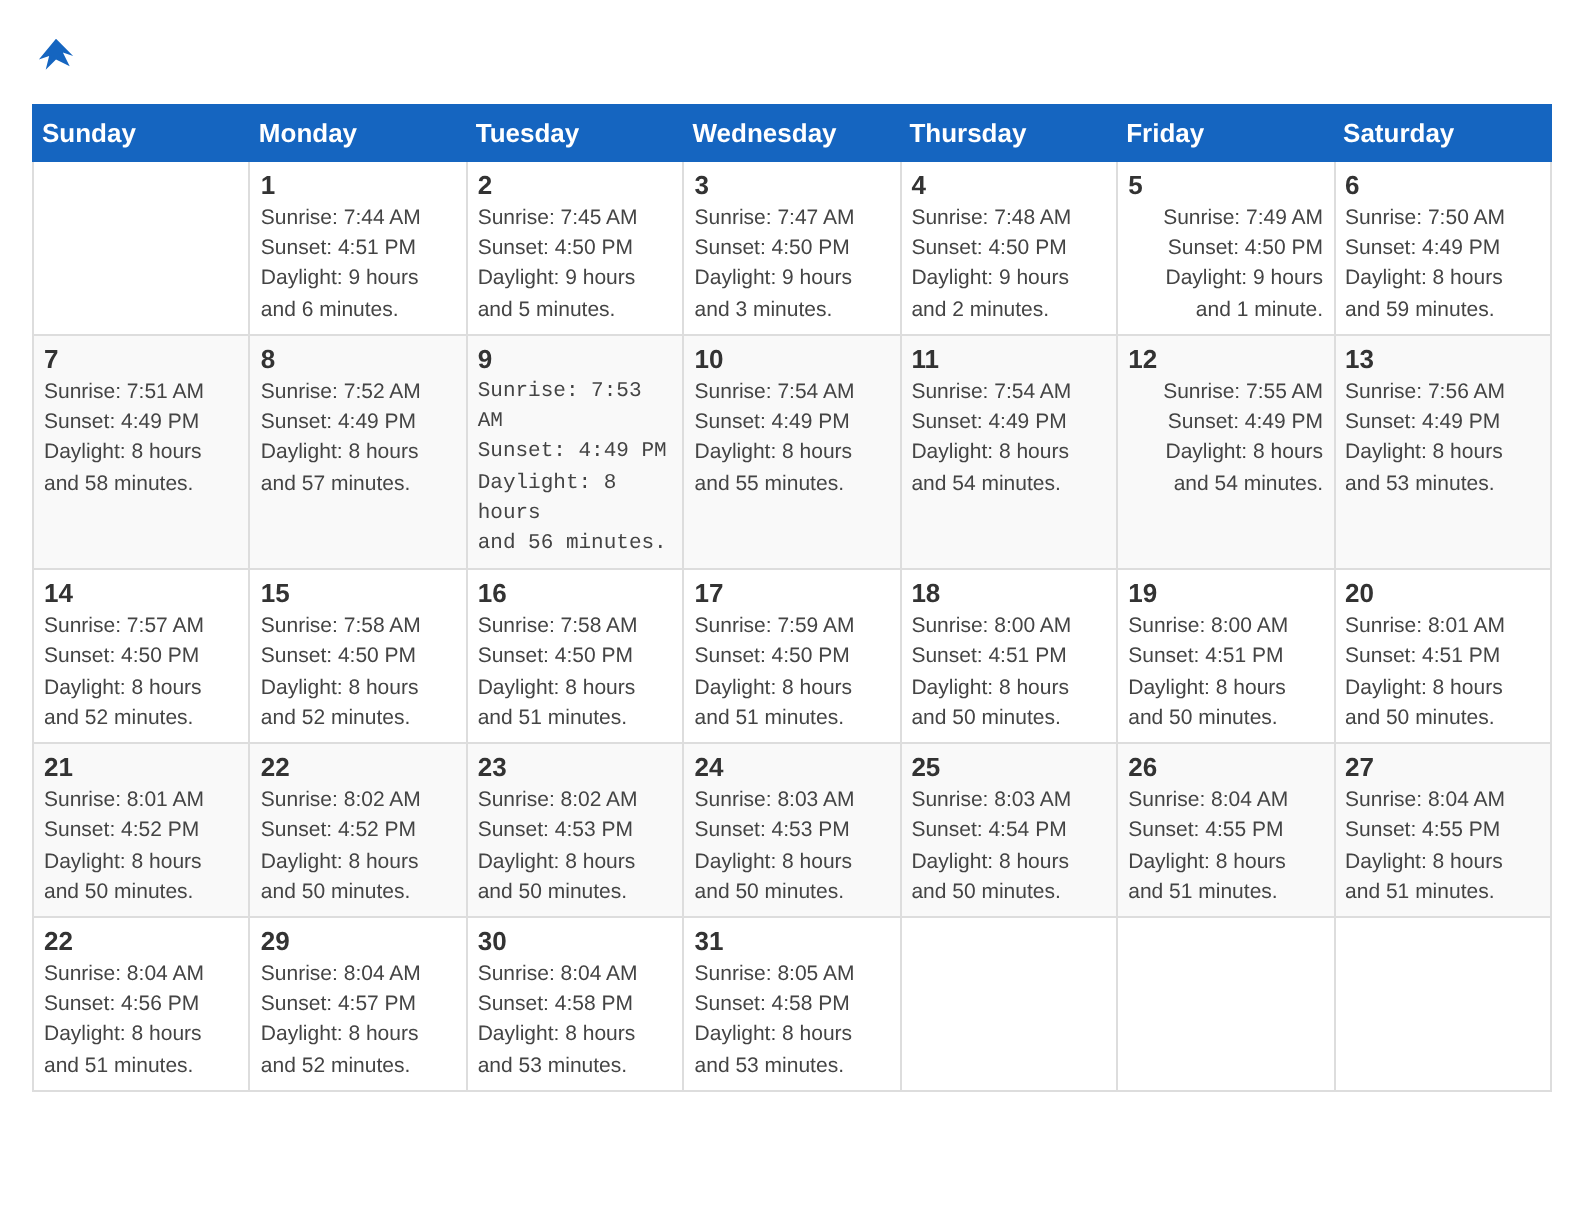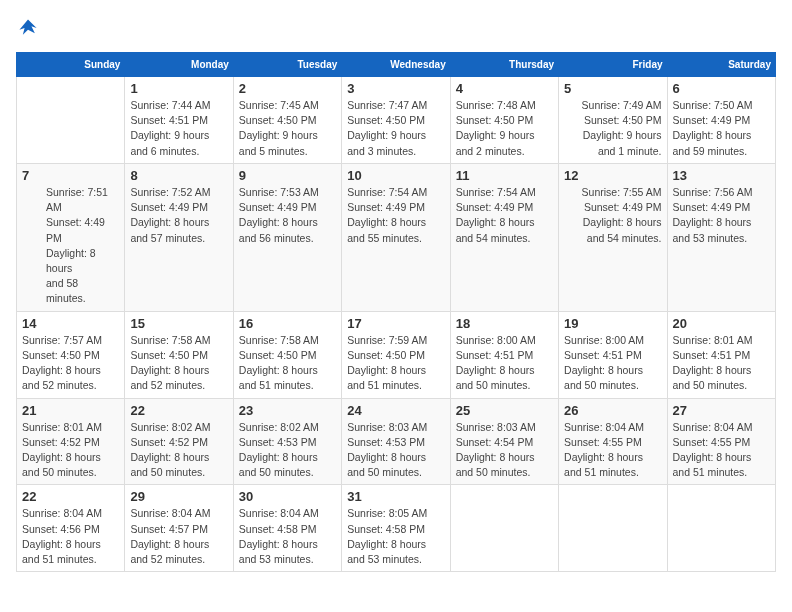--- a/index.html
+++ b/index.html
@@ -51,24 +51,24 @@
       margin-top: 2px;
     }
     .calendar {
       width: 100%;
       border-collapse: collapse;
       border: 1px solid #ccc;
     }
     .calendar th {
       background-color: #1565c0;
       color: #fff;
-      font-size: 10px;
+      font-size: 13px;
       font-weight: bold;
       padding: 6px 4px;
-      text-align: right;
+      text-align: left;
       border: 1px solid #1565c0;
     }
     .calendar td {
       vertical-align: top;
       border: 1px solid #ddd;
       padding: 4px 5px;
       min-height: 80px;
       width: 108px;
       background: #fff;
     }
@@ -166,35 +166,35 @@
           <span class="day-num">6</span>
           <div class="day-info" style="white-space: pre-line;">Sunrise: 7:50 AM
 Sunset: 4:49 PM
 Daylight: 8 hours
 and 59 minutes.</div>
         </td>
       </tr>
       <tr>
         <td>
           <span class="day-num">7</span>
-          <div class="day-info" style="white-space: pre-line; margin-left: 24px;">Sunrise: 7:51 AM
+          <div class="day-info" style="white-space: pre-line;">Sunrise: 7:51 AM
 Sunset: 4:49 PM
 Daylight: 8 hours
 and 58 minutes.</div>
         </td>
         <td>
           <span class="day-num">8</span>
           <div class="day-info" style="white-space: pre-line;">Sunrise: 7:52 AM
 Sunset: 4:49 PM
 Daylight: 8 hours
 and 57 minutes.</div>
         </td>
         <td>
           <span class="day-num">9</span>
-          <div class="day-info" style="white-space: pre-line;">Sunrise: 7:53 AM
+          <div class="day-info" style="white-space: pre-line; font-family: Liberation Mono, monospace;">Sunrise: 7:53 AM
 Sunset: 4:49 PM
 Daylight: 8 hours
 and 56 minutes.</div>
         </td>
         <td>
           <span class="day-num">10</span>
           <div class="day-info" style="white-space: pre-line;">Sunrise: 7:54 AM
 Sunset: 4:49 PM
 Daylight: 8 hours
 and 55 minutes.</div>

